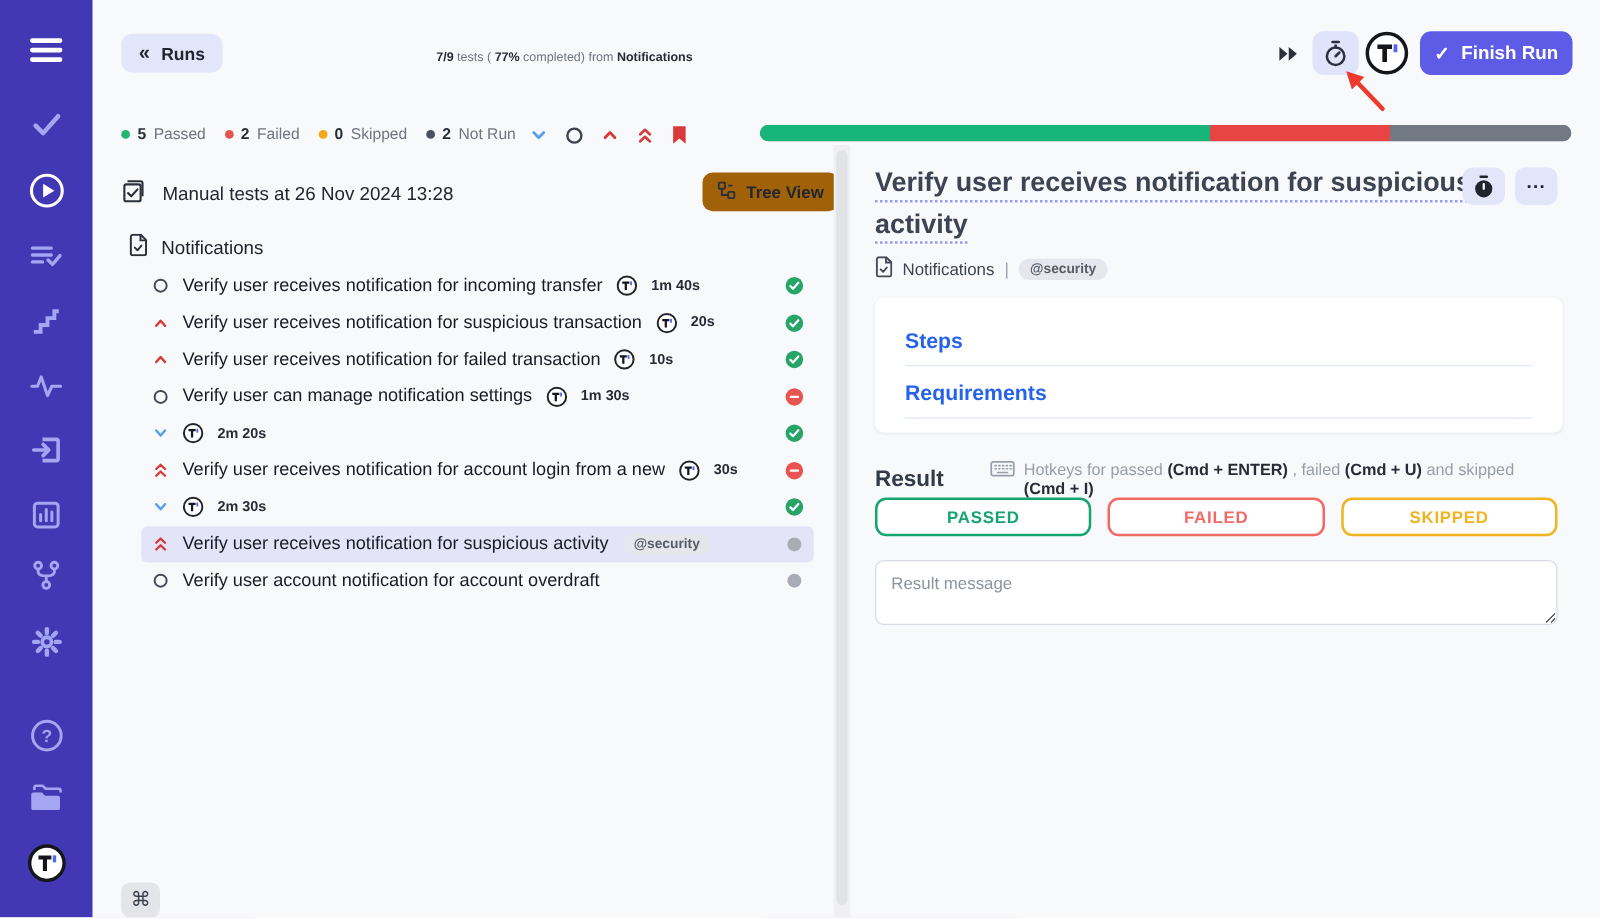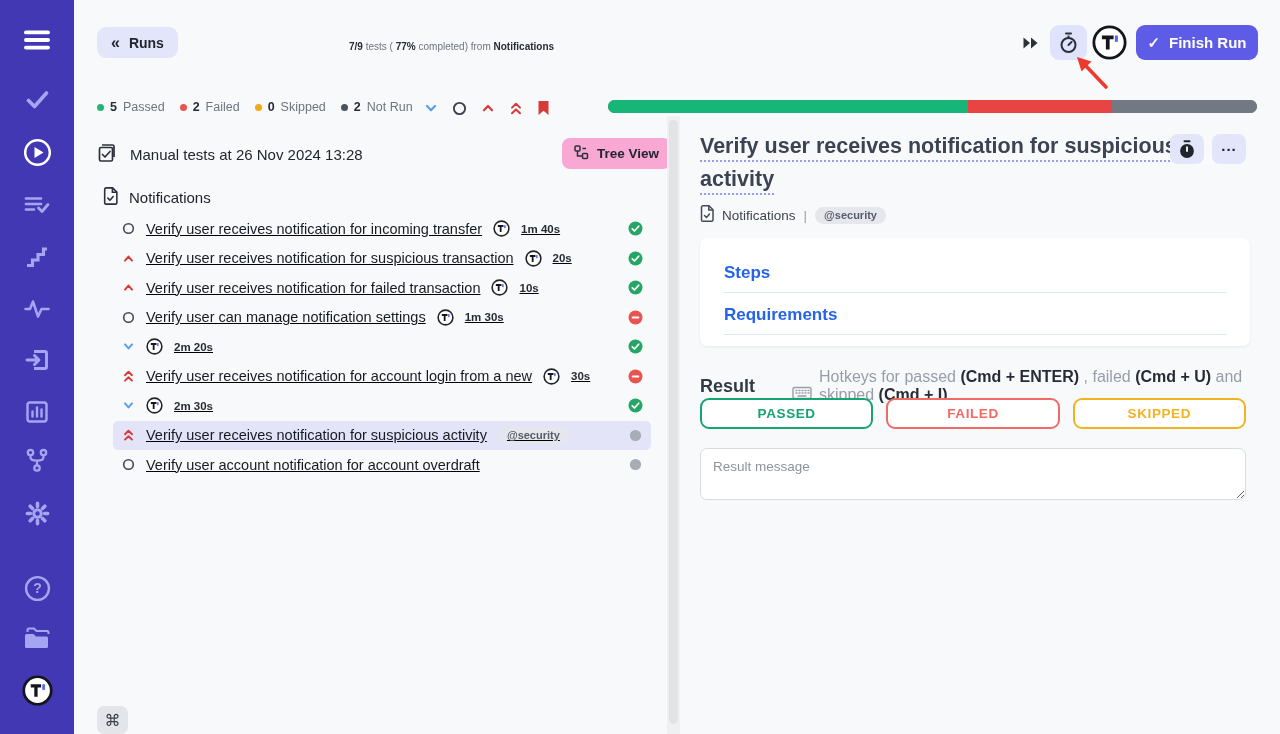--- a/index.html
+++ b/index.html
@@ -26,24 +26,24 @@
   .summary { position:absolute; left:97px; top:100px; display:flex; align-items:center; gap:15px; }
   .sum-item { display:flex; align-items:center; gap:6px; font-size:12.5px; color:#6e7480; }
   .sum-item b { color:#262b35; }
   .sum-dot { width:7px; height:7px; border-radius:50%; }
   .filters { position:absolute; left:424px; top:99px; height:18px; display:flex; align-items:center; gap:14px; }
   .filters span { display:flex; cursor:pointer; }
   .progress { position:absolute; left:608px; top:100px; width:649px; height:13px; border-radius:7px; overflow:hidden; display:flex; background:#737983; }
 
   
   .list-head { position:absolute; left:97px; top:143px; display:flex; align-items:center; gap:13px; font-size:15px; font-weight:500; color:#22262e; }
-  .btn-tree { position:absolute; left:562px; top:138px; height:31px; padding:0 12px; background:#f9a8d4; border:none; border-radius:8px; display:flex; align-items:center; gap:8px; font:600 13.5px "Liberation Sans",sans-serif; color:#22262e; cursor:pointer; }
+  .btn-tree { position:absolute; left:562px; top:138px; height:31px; padding:0 12px; background:#a16207; border:none; border-radius:8px; display:flex; align-items:center; gap:8px; font:600 13.5px "Liberation Sans",sans-serif; color:#22262e; cursor:pointer; }
   .folder-row { position:absolute; left:103px; top:187px; display:flex; align-items:center; gap:11px; font-size:15px; font-weight:500; color:#1d212a; }
   #test-rows { position:absolute; left:113px; top:214px; width:538px; }
-  .trow { height:29.5px; display:flex; align-items:center; gap:11px; padding:0 8px; border-radius:5px; cursor:pointer;text-decoration:underline; }
+  .trow { height:29.5px; display:flex; align-items:center; gap:11px; padding:0 8px; border-radius:5px; cursor:pointer; }
   .trow.selected { background:#e3e4f8; }
   .mark { width:14px; display:flex; justify-content:center; }
   .ttl { font-size:14.5px; font-weight:500; color:#171b23; white-space:nowrap; }
   .tpill { background:#e6e7ec; border-radius:9px; padding:2.5px 9px; font-size:11px; font-weight:600; color:#565c68; }
   .tlogo { display:flex; }
   .tdur { font-size:11.5px; font-weight:700; color:#262b35; white-space:nowrap; }
   .tstat { margin-left:auto; display:flex; }
   .cmd-btn { position:absolute; left:97px; top:706px; width:31px; height:28px; background:#e3e5e9; border:none; border-radius:7px; font-size:16px; color:#3b414d; display:flex; align-items:center; justify-content:center; cursor:pointer; }
   .vscroll { position:absolute; left:667px; top:116px; width:13px; height:618px; background:#f0f0f3; cursor:pointer; }
   .vthumb { position:absolute; left:2px; top:4px; width:9px; height:604px; background:#e2e3e7; border-radius:5px; }
@@ -54,21 +54,21 @@
   .d-timer { left:1170px; }
   .d-more { left:1212px; font:800 15px "Liberation Sans",sans-serif; color:#20242c; letter-spacing:1px; padding-bottom:8px; }
   .crumb { position:absolute; left:700px; top:205px; display:flex; align-items:center; gap:8px; font-size:13.5px; color:#3e4450; }
   .crumb .sep { color:#9aa0ab; }
   .crumb-pill { background:#e6e7ec; border-radius:9px; padding:2.5px 9px; font-size:11px; font-weight:600; color:#565c68; }
   .card { position:absolute; left:700px; top:238px; width:550px; height:108px; background:#fff; border-radius:7px; box-shadow:0 1px 3px rgba(25,30,50,.07); padding:25px 24px 0; }
   .sec { font-size:17px; font-weight:700; color:#2563eb; padding-bottom:9px; border-bottom:1.5px solid #dce7fa; cursor:pointer; }
   .sec + .sec { margin-top:12px; }
   .result-row { position:absolute; left:700px; top:368px; width:546px; display:flex; align-items:center; }
   .result-h { font-size:18px; font-weight:700; color:#333a47; }
-  .hotkeys { margin-left:37px; display:flex; align-items:flex-end; gap:7px; font-size:16px; color:#979ea9; }
+  .hotkeys { margin-left:37px; display:flex; align-items:flex-start; gap:7px; font-size:13px; color:#979ea9; }
   .hotkeys b { color:#262b35; }
   .verdicts { position:absolute; left:700px; top:398px; width:546px; display:flex; gap:13px; }
   .vbtn { flex:1; height:31px; background:#fff; border:2px solid; border-radius:9px; font:700 13.5px "Liberation Sans",sans-serif; letter-spacing:.6px; cursor:pointer; }
   .rmsg { position:absolute; left:700px; top:448px; width:546px; height:52px; border:1px solid #d7dbe2; border-radius:7px; background:#fff; padding:10px 12px; font:400 13.5px "Liberation Sans",sans-serif; color:#3e4450; resize:vertical; }
   .rmsg::placeholder { color:#8d939e; }
 </style>
 </head>
 <body>
 
 <div id="app">

